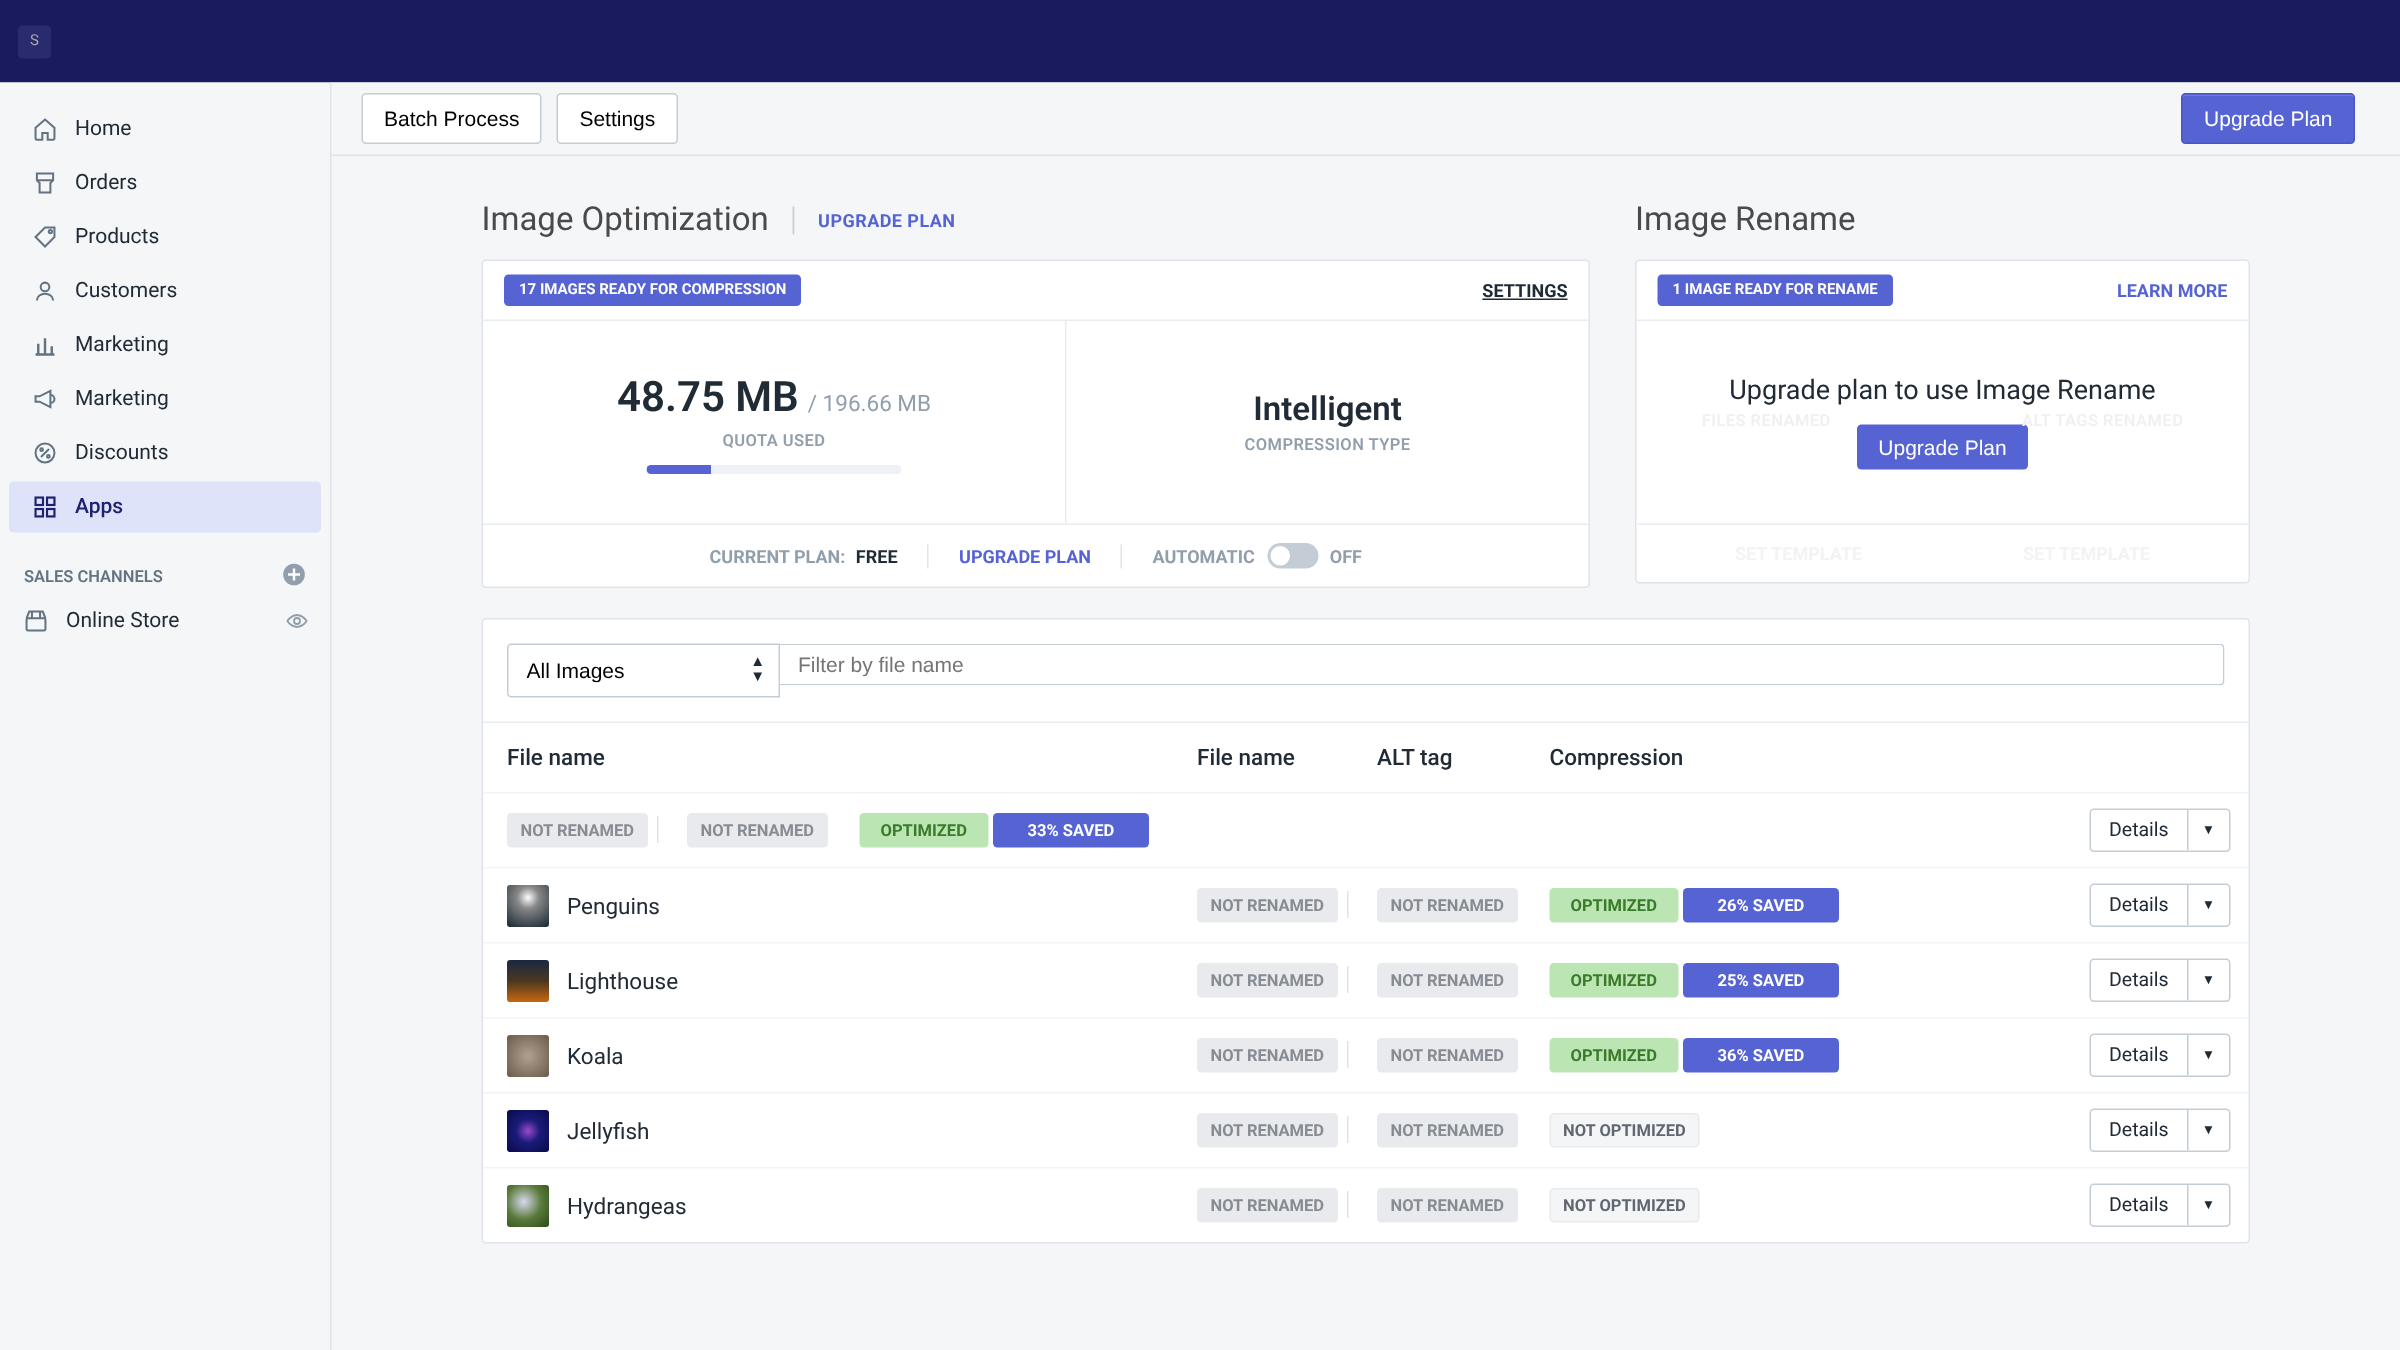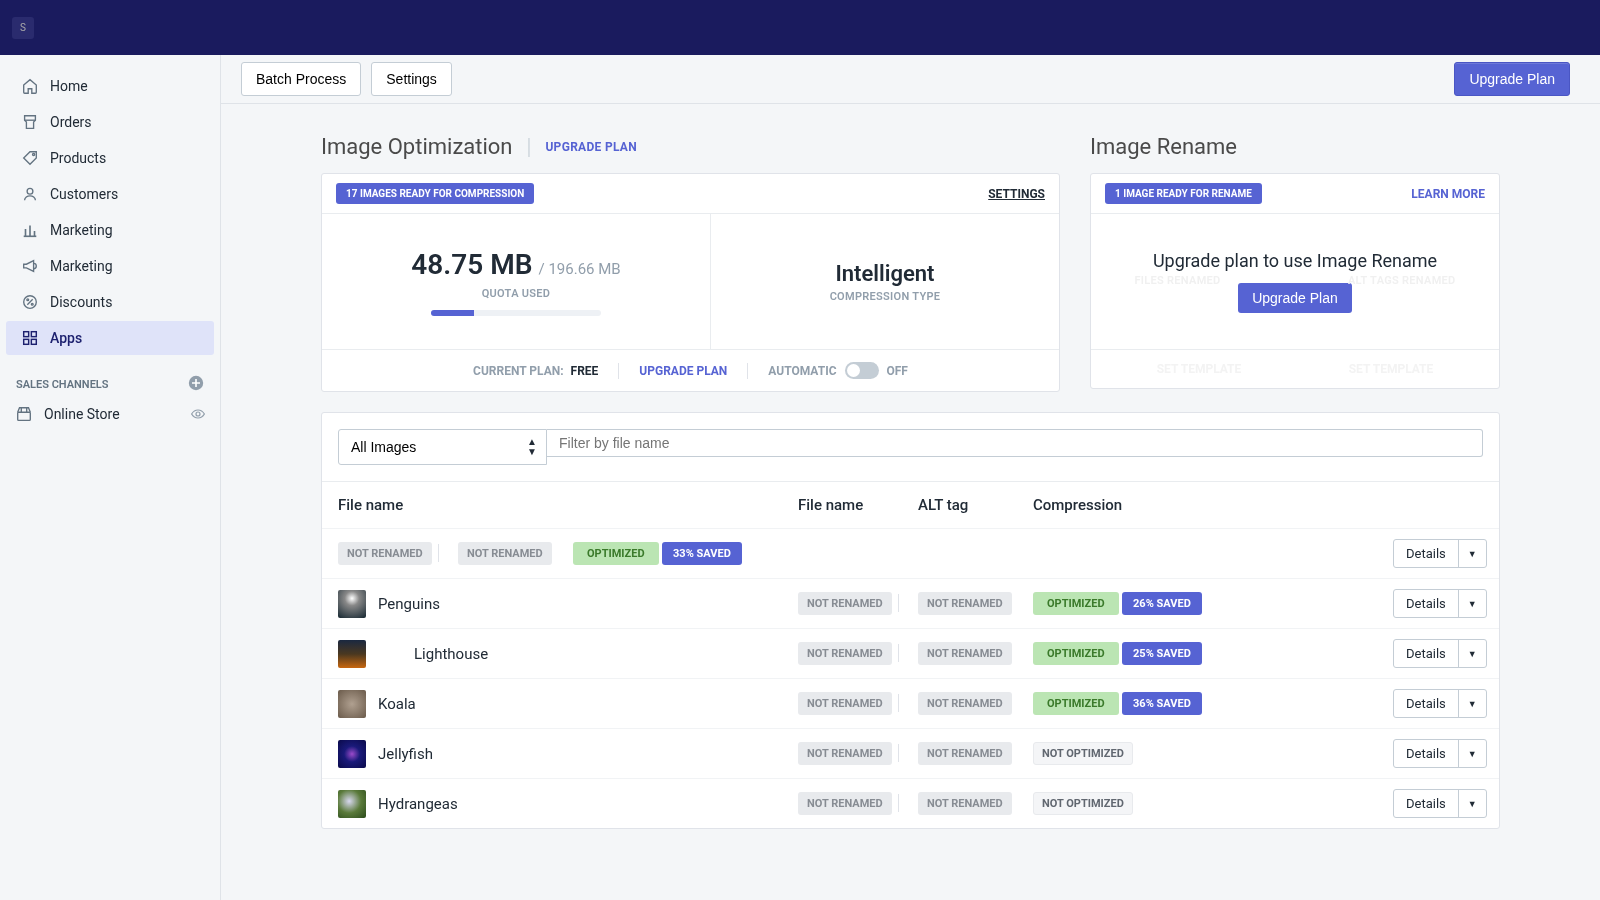--- a/index.html
+++ b/index.html
@@ -61,21 +61,21 @@
 .toggle { width:34px; height:17px; background:#c4cdd5; border-radius:10px; margin:0 8px; position:relative; cursor:pointer;}
 .toggle .knob { width:13px; height:13px; background:#fff; border-radius:50%; position:absolute; top:2px; left:2px;}
 .rename-body { position:relative; min-height:135px; display:flex; flex-direction:column; align-items:center; justify-content:center; padding:20px;}
 .rename-overlay-text { position:absolute; top:60px; font-size:11px; color:#f0f0f0; font-weight:600; letter-spacing:0.3px;}
 .rename-msg { font-size:18px; color:#212b36; text-align:center; margin-bottom:12px;}
 .rename-btn { background:#5663d3; color:#fff; padding:7px 14px; border-radius:3px; border:none; font-size:14px; cursor:pointer;}
 .rename-footer { border-top:1px solid #e9ecef; display:flex; justify-content:space-around; padding:12px;}
 .rename-footer .ghost { font-size:12px; font-weight:700; color:#f3f3f3;}
 .table-card { background:#fff; border:1px solid #e0e3e9; border-radius:3px;}
 .filter-row { display:flex; padding:16px;}
-.select-wrap { width:209px; position:relative;}
+.select-wrap { width:182px; position:relative;}
 .select-wrap select { width:100%; height:36px; border:1px solid #c4cdd5; border-radius:3px 0 0 3px; padding:0 12px; font-size:14px; appearance:none; background:#fff;}
 .select-wrap .chev { position:absolute; right:10px; top:8px; font-size:10px; color:#212b36; pointer-events:none; line-height:10px;}
 .filter-input { flex:1; height:27px; border:1px solid #c4cdd5; border-left:none; border-radius:0 3px 3px 0; padding:13px 12px; font-size:14px;}
 .tbl-head { display:flex; padding:14px 16px; border-top:1px solid #e9ecef;}
 .th { font-size:15px; font-weight:500; color:#212b36;}
 .col-file { width:460px;}
 .col-fname2 { width:120px;}
 .col-alt { width:115px;}
 .col-comp { width:205px;}
 .col-act { width:90px; margin-left:auto;text-align:right;}
@@ -84,21 +84,21 @@
 .thumb.tulips { background: radial-gradient(circle at 30% 70%, #e8b614 0%, #c99400 40%, #2a5a0a 100%);}
 .thumb.penguins { background: radial-gradient(circle at 50% 30%, #fff 0%, #888 30%, #152630 100%);}
 .thumb.lighthouse { background: linear-gradient(to bottom, #1a2840 0%, #4a3820 50%, #c8670f 100%);}
 .thumb.koala { background: radial-gradient(circle at 50% 50%, #b0a090 0%, #6a5a4a 100%);}
 .thumb.jellyfish { background: radial-gradient(ellipse at 50% 50%, #9a4aca 0%, #1a1a7a 40%, #0a0a4a 100%);}
 .thumb.hydrangeas { background: radial-gradient(circle at 40% 40%, #d8d8f0 0%, #5a7a3a 50%, #2a4a1a 100%);}
 .fname { font-size:15px; color:#212b36;}
 .tag { font-size:11px; font-weight:700; padding:5px 9px; border-radius:3px; display:inline-block;}
 .tag.grey { background:#e8eaed; color:#878c93;}
 .tag.green { background:#bbe5b3; color:#3a7a2a; padding:5px 14px;}
-.tag.blue { background:#5663d3; color:#fff; padding:5px 11px;}
+.tag.blue { background:#5663d3; color:#fff; padding:5px 23px;}
 .tag.lgrey { background:#f4f5f7; color:#616770; border:1px solid #e8eaed; padding:4px 8px;}
 .sep-v { display:inline-block; width:1px; height:18px; background:#e0e3e9; vertical-align:middle; margin:0 6px;}
 .details-btn { display:inline-flex; border:1px solid #c4cdd5; border-radius:3px; overflow:hidden; cursor:pointer;}
 .details-btn .dlbl { padding:6px 12px; font-size:13px;}
 .details-btn .darrow { border-left:1px solid #c4cdd5; padding:6px 9px; font-size:9px; display:flex; align-items:center;}
 svg { display:block;}
 </style>
 </head>
 <body>
 
@@ -322,21 +322,21 @@
               </div>
               <div class="col-fname2"><span class="tag grey">NOT RENAMED</span><span class="sep-v"></span></div>
               <div class="col-alt"><span class="tag grey">NOT RENAMED</span></div>
               <div class="col-comp"><span class="tag green">OPTIMIZED</span> <span class="tag blue">26% SAVED</span></div>
               <div class="col-act"><span class="details-btn">
                   <span class="dlbl">Details</span>
                   <span class="darrow">▼</span>
                 </span></div>
             </div>
             <div class="tbl-row">
-              <div class="col-file" style="display:flex;align-items:center;gap:36px;">
+              <div class="col-file" style="display:flex;align-items:center;">
                 <div class="thumb lighthouse"></div>
                 <span class="fname">Lighthouse</span>
               </div>
               <div class="col-fname2"><span class="tag grey">NOT RENAMED</span><span class="sep-v"></span></div>
               <div class="col-alt"><span class="tag grey">NOT RENAMED</span></div>
               <div class="col-comp"><span class="tag green">OPTIMIZED</span> <span class="tag blue">25% SAVED</span></div>
               <div class="col-act"><span class="details-btn">
                   <span class="dlbl">Details</span>
                   <span class="darrow">▼</span>
                 </span></div>

